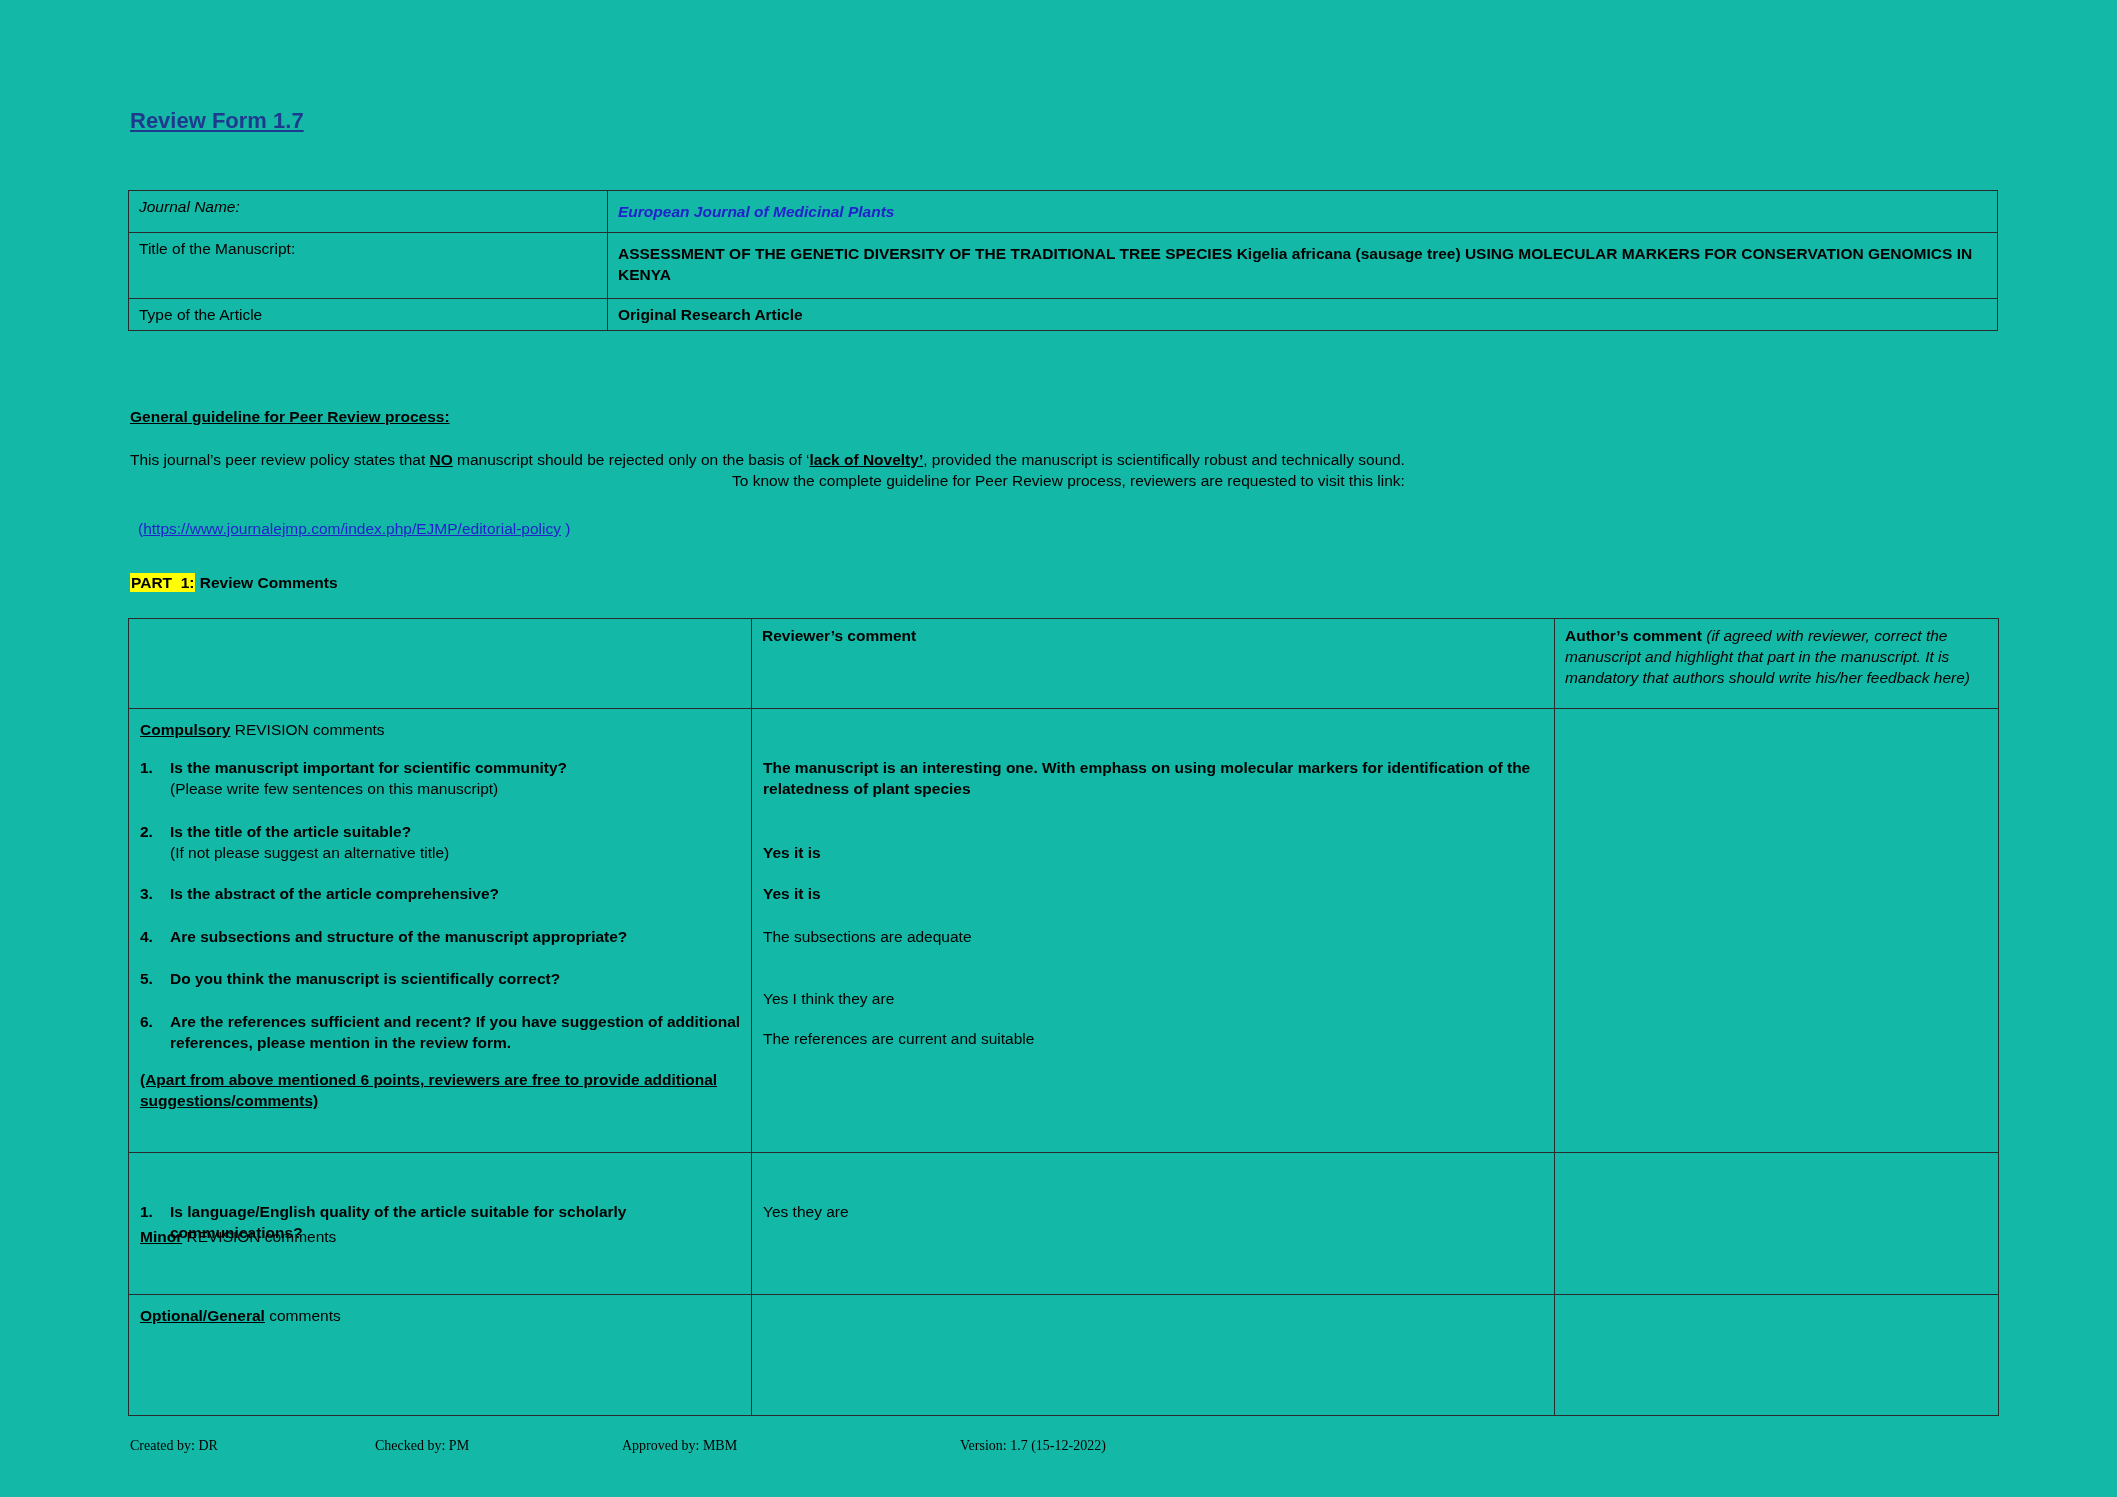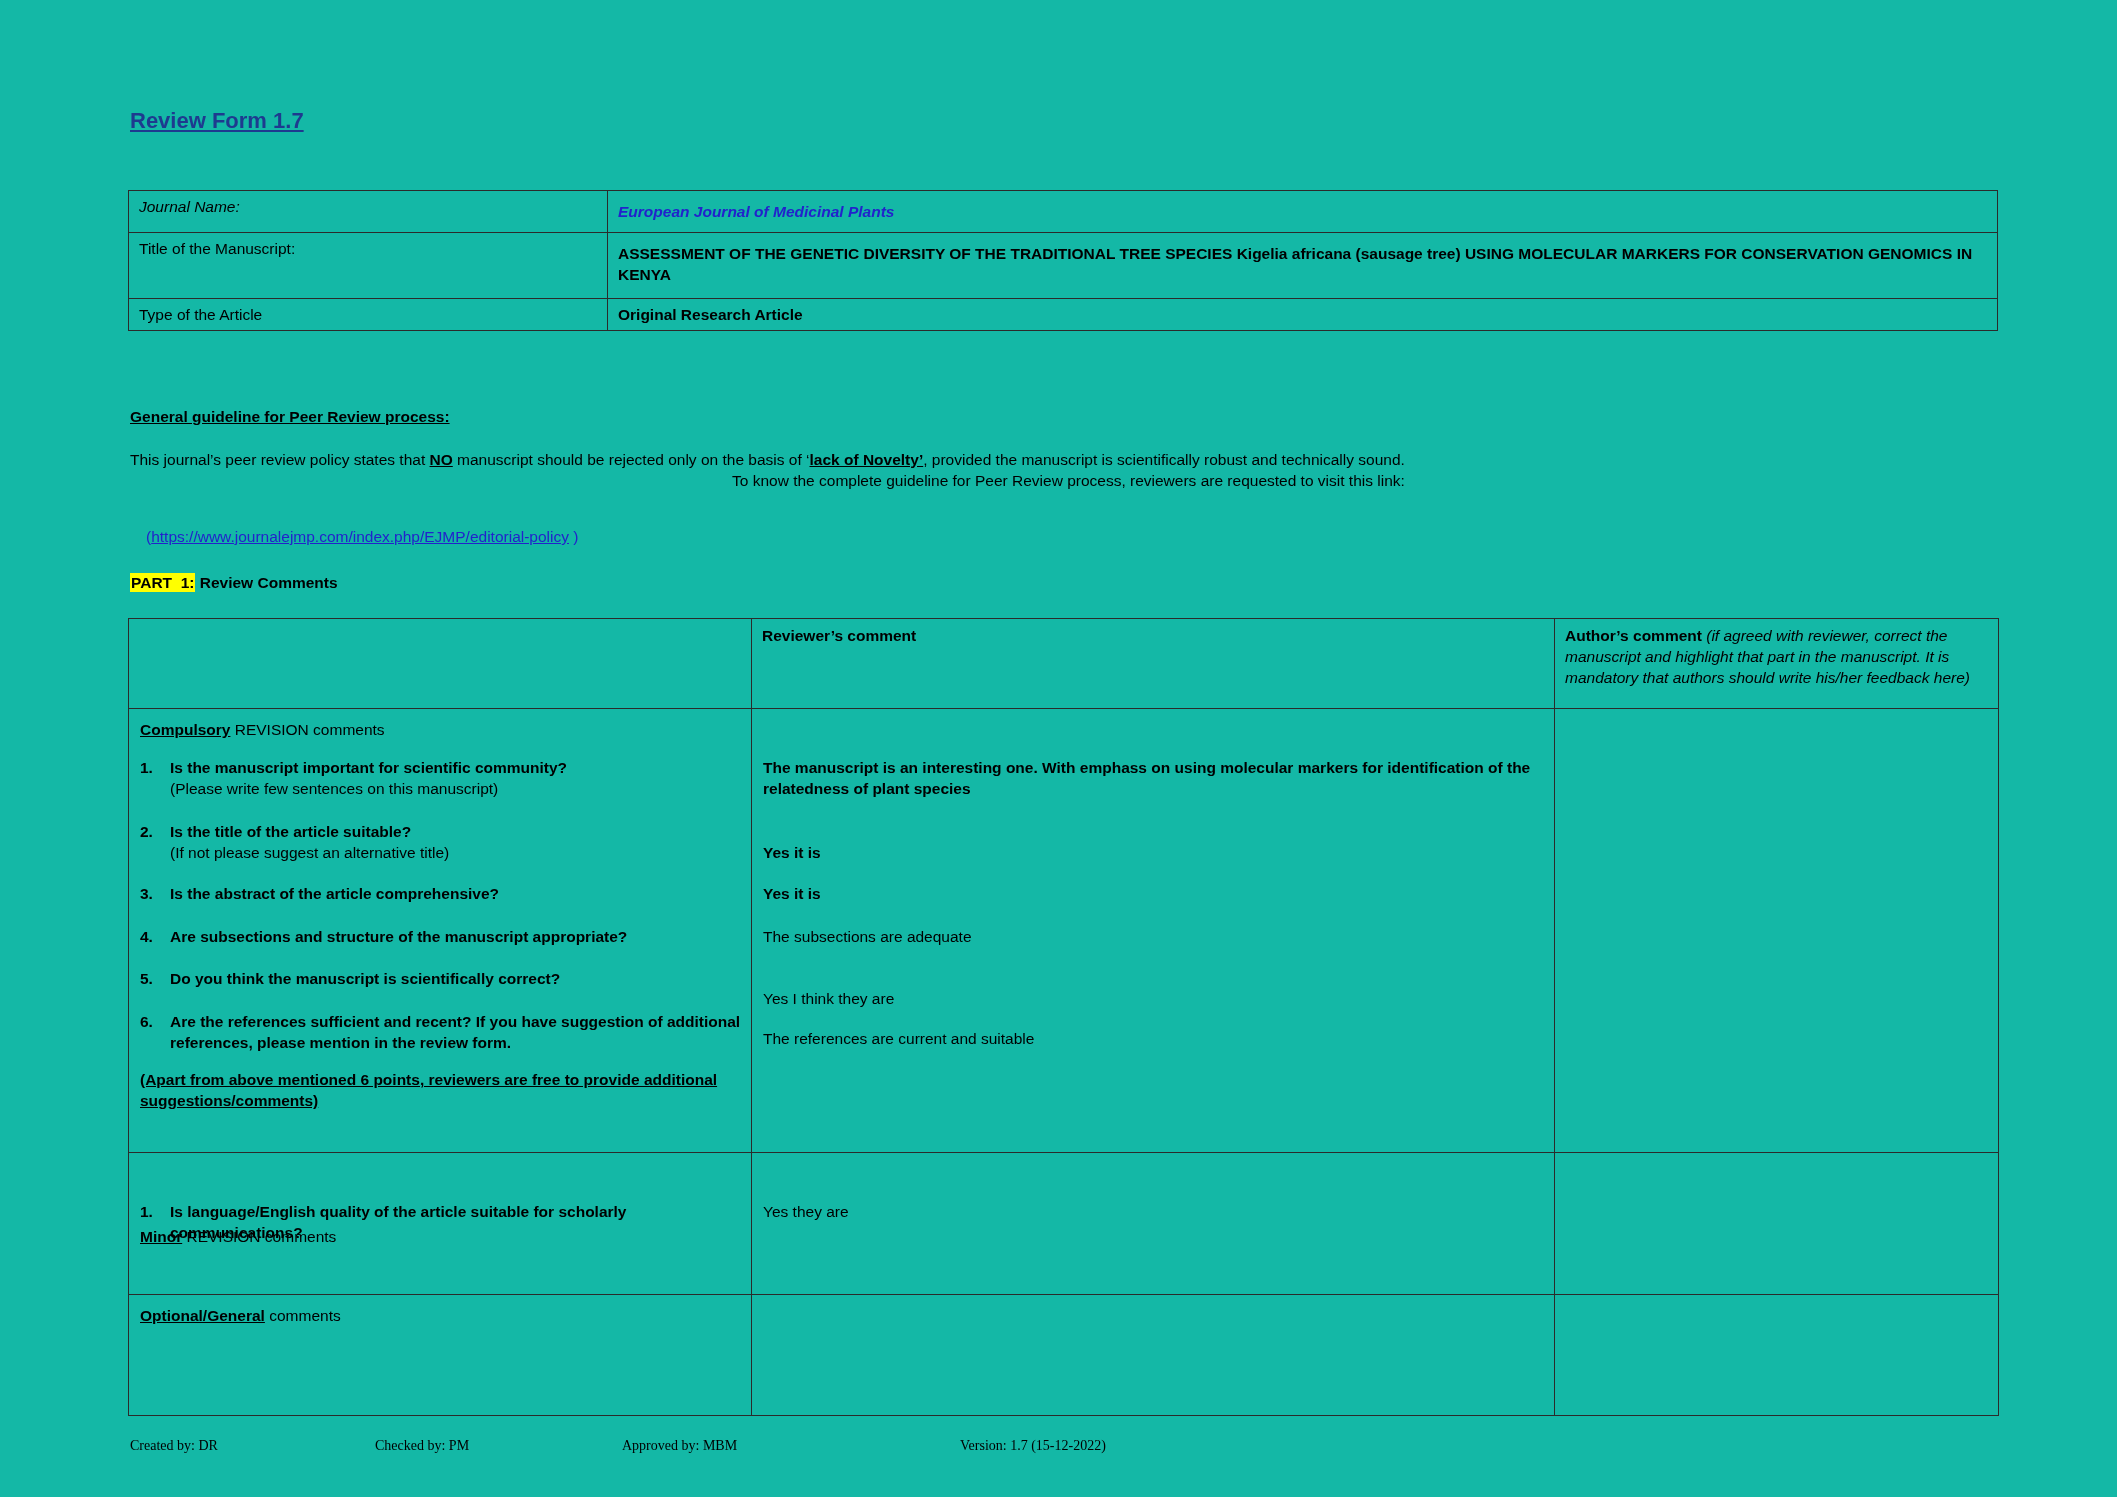--- a/index.html
+++ b/index.html
@@ -37,21 +37,21 @@
   .guide-head {
     position:absolute; left:130px; top:408px; margin:0;
     font-size:15.5px; font-weight:bold; text-decoration:underline;
   }
   .guide-para {
     position:absolute; left:130px; top:449px; margin:0;
     font-size:15.5px; line-height:21px; max-width:1650px;text-align:right;
   }
   .bu { font-weight:bold; text-decoration:underline; }
   .guide-link {
-    position:absolute; left:130px; top:512px; margin:16px;
+    position:absolute; left:130px; top:512px; margin:8px;
     font-size:15.5px; color:#2222cc;
   }
   .guide-link a { color:#2222cc; text-decoration:underline; cursor:pointer; }
 
   
   .part1 {
     position:absolute; left:130px; top:574px; margin:0;
     font-size:15.5px; font-weight:bold;
   }
   .hl { background:#ffff00; white-space:pre; padding:1px 1px; }

